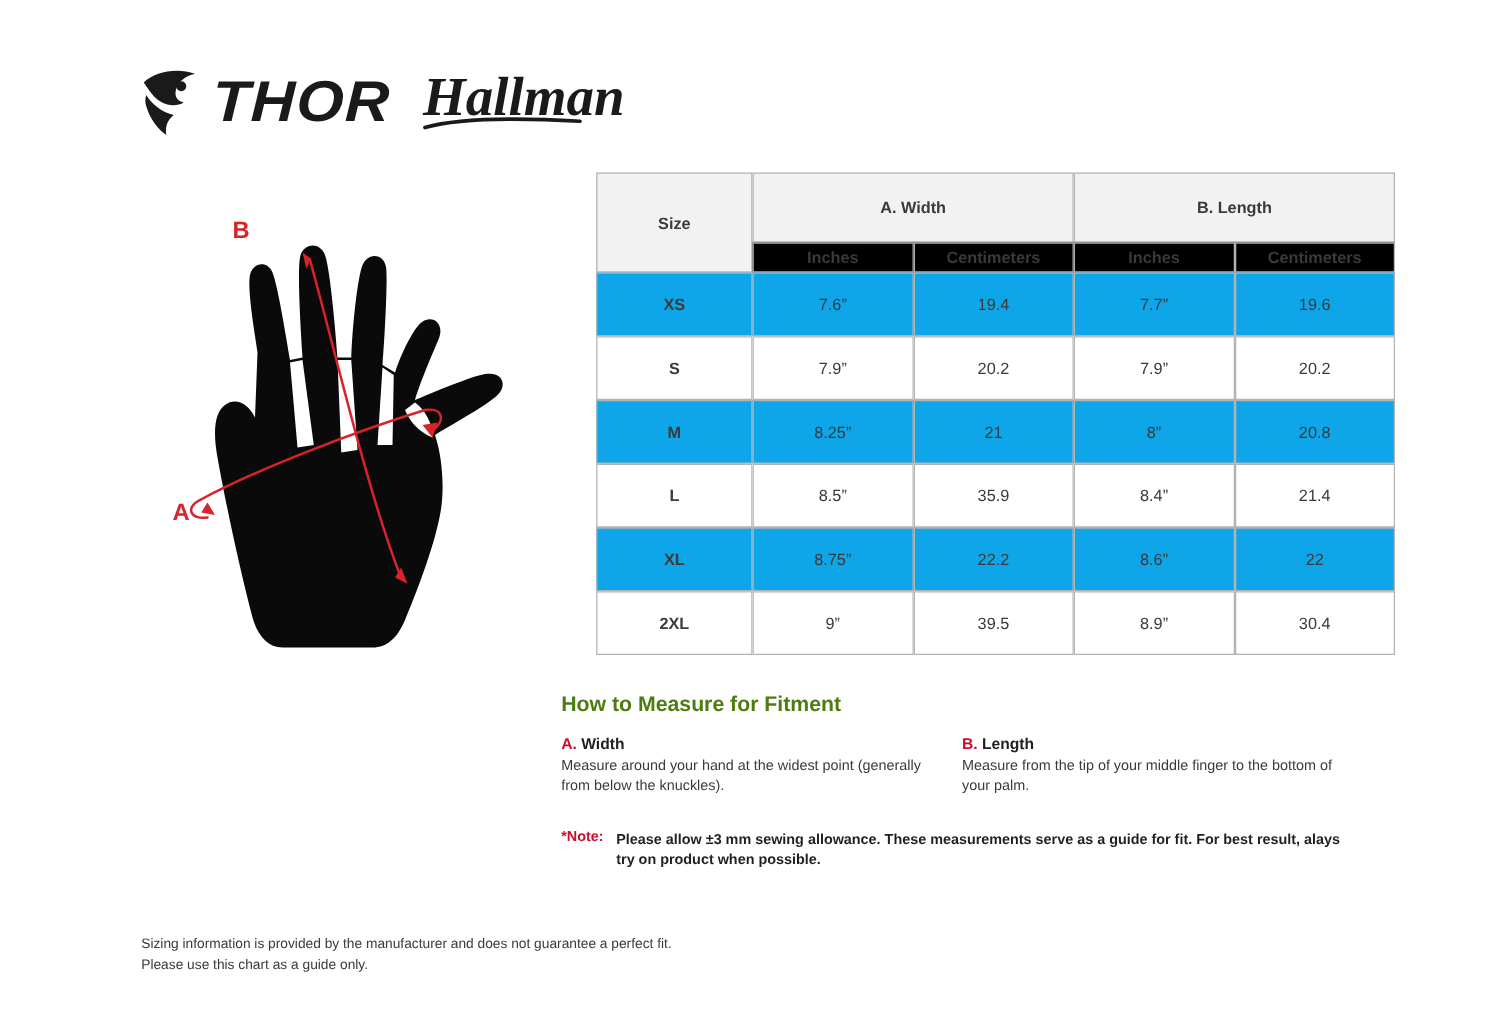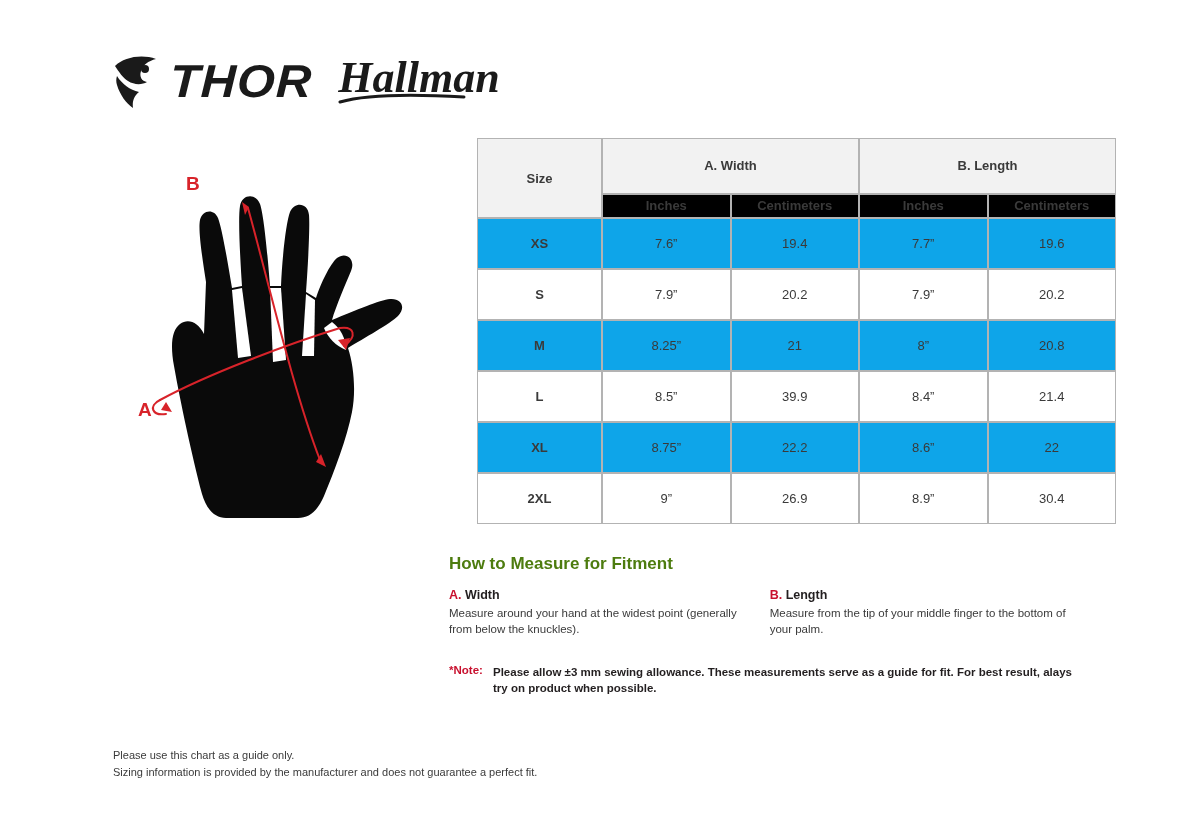--- a/index.html
+++ b/index.html
@@ -315,35 +315,35 @@
       <tr class="row-shaded">
         <td class="size-label">M</td>
         <td class="val">8.25”</td>
         <td class="val">21</td>
         <td class="val">8”</td>
         <td class="val">20.8</td>
       </tr>
       <tr class="row-plain">
         <td class="size-label">L</td>
         <td class="val">8.5”</td>
-        <td class="val">39.9</td>
+        <td class="val">35.9</td>
         <td class="val">8.4”</td>
         <td class="val">21.4</td>
       </tr>
       <tr class="row-shaded">
         <td class="size-label">XL</td>
         <td class="val">8.75”</td>
         <td class="val">22.2</td>
         <td class="val">8.6”</td>
         <td class="val">22</td>
       </tr>
       <tr class="row-plain">
         <td class="size-label">2XL</td>
         <td class="val">9”</td>
-        <td class="val">26.9</td>
+        <td class="val">39.5</td>
         <td class="val">8.9”</td>
         <td class="val">30.4</td>
       </tr>
     </tbody>
   </table>
 
   <div id="measure-section">
     <h2 id="measure-heading">How to Measure for Fitment</h2>
 
     <div id="measure-cols">
@@ -365,15 +365,15 @@
     </div>
   </div>
 
   <div id="note-row">
     <span id="note-tag">*Note:</span>
     <span id="note-text">Please allow ±3 mm sewing allowance. These measurements serve as a guide for fit. For best result, alays try on product when possible.</span>
   </div>
 </div>
 
 <div id="footer-disclaimer">
+  <div>Sizing information is provided by the manufacturer and does not guarantee a perfect fit.</div>
   <div>Please use this chart as a guide only.</div>
-  <div>Sizing information is provided by the manufacturer and does not guarantee a perfect fit.</div>
 </div>
 
 </body></html>

